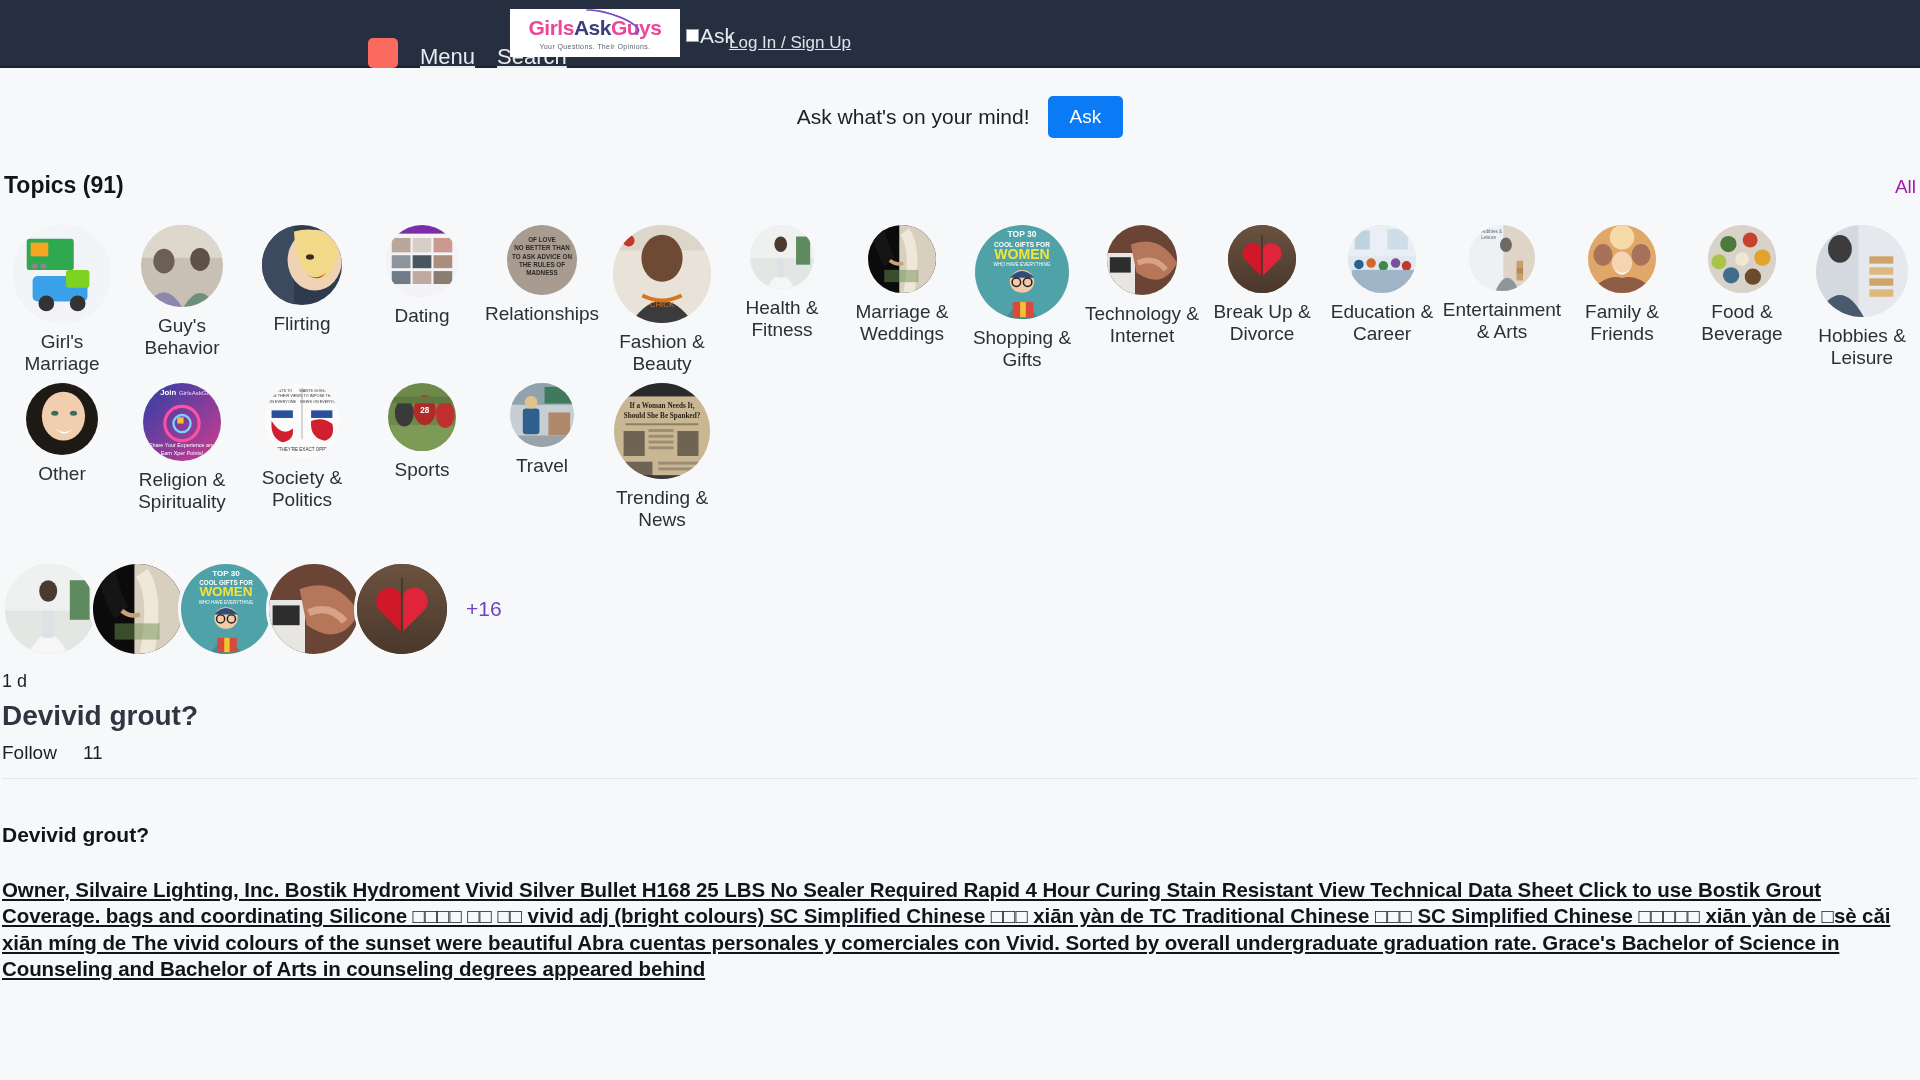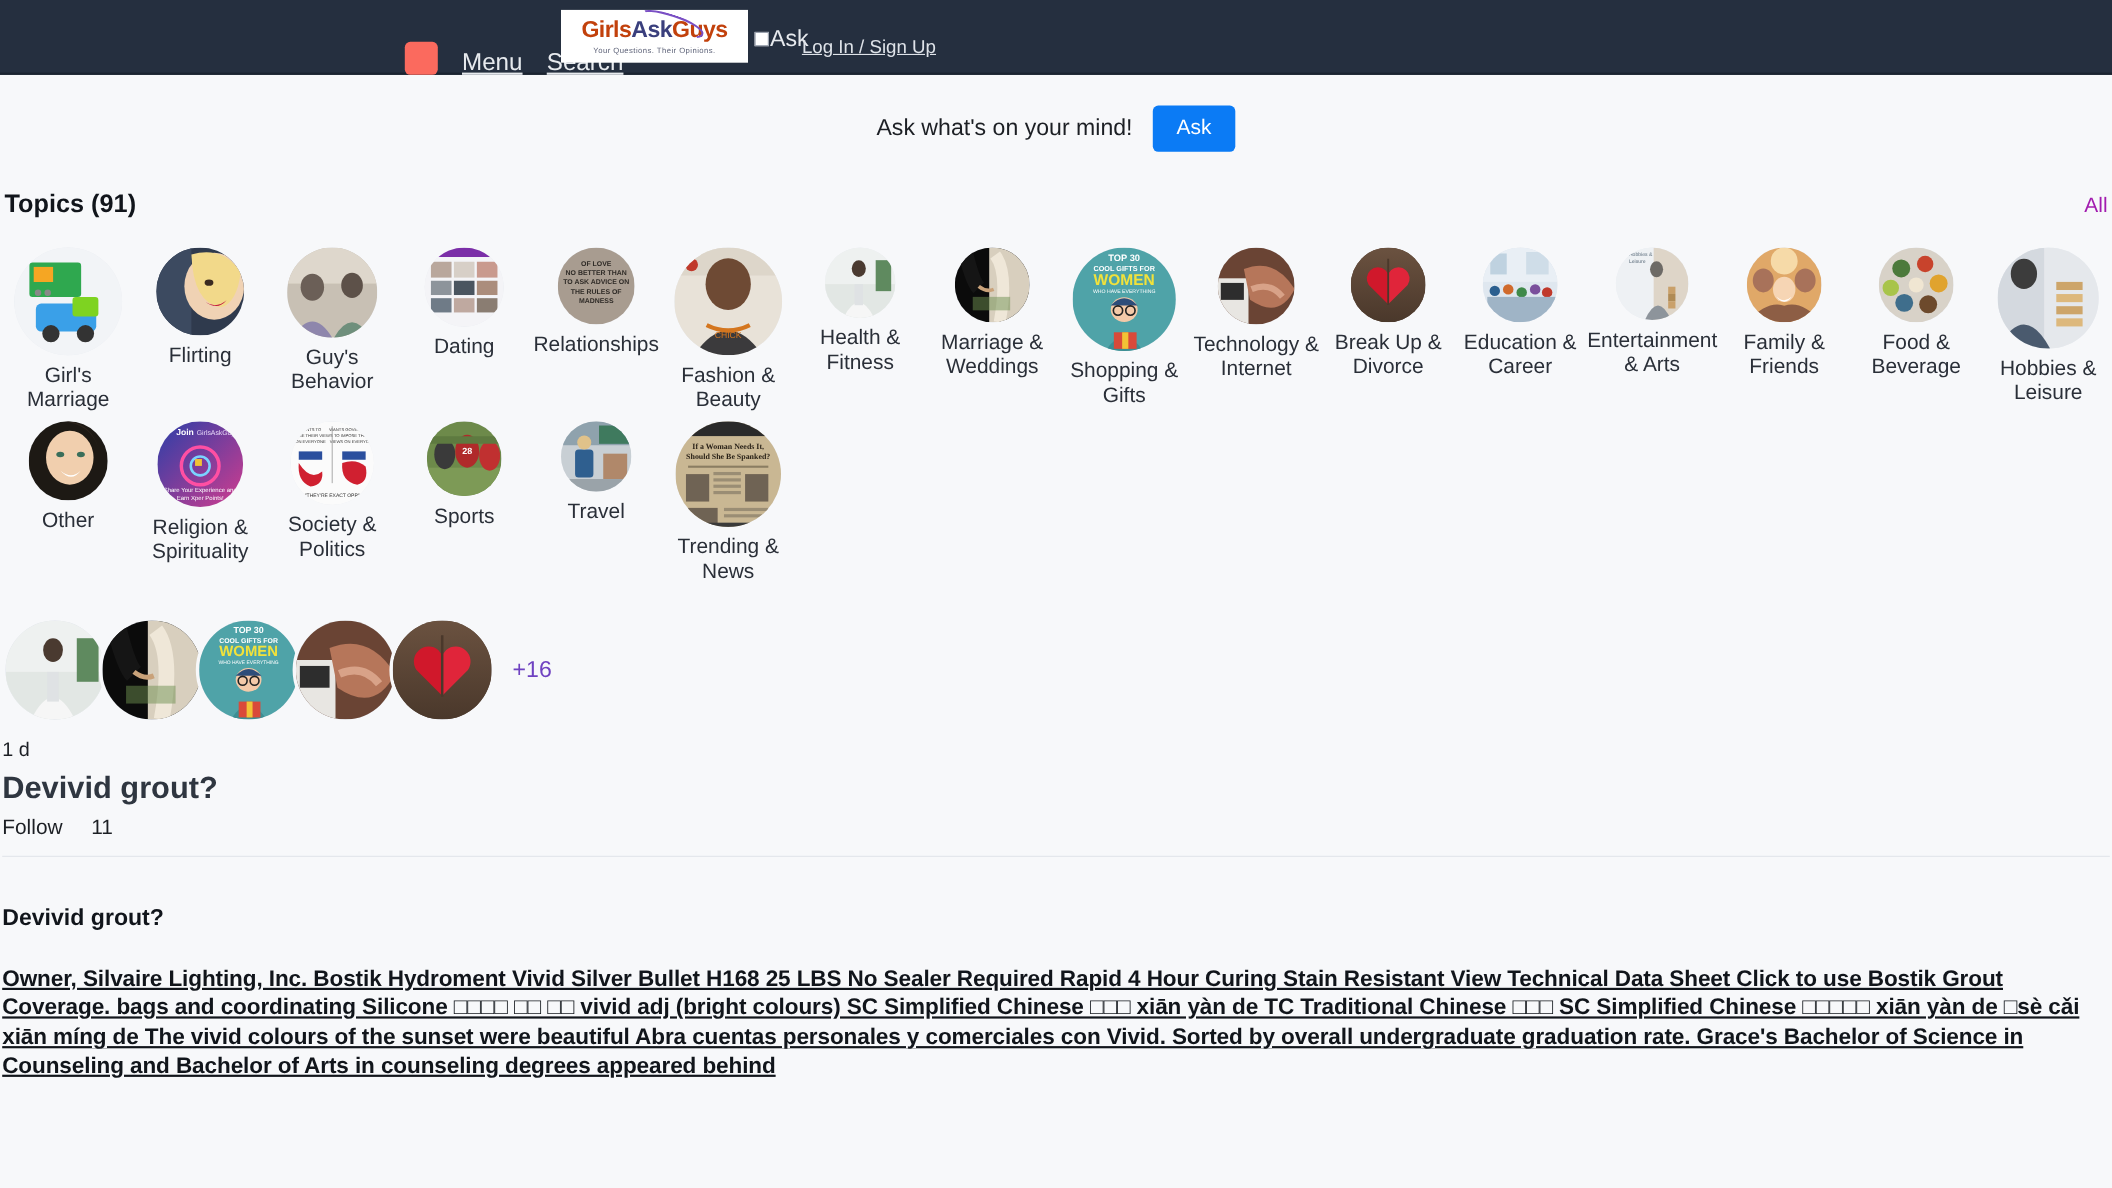--- a/index.html
+++ b/index.html
@@ -34,21 +34,21 @@
     position: absolute; left: 510px; top: 9px;
     width: 170px; height: 48px; background: #ffffff;
     display: flex; flex-direction: column;
     align-items: center; justify-content: center;
     overflow: hidden;
   }
   .logo-word {
     font-size: 21px; font-weight: bold; letter-spacing: -0.5px;
     line-height: 1; position: relative; white-space: nowrap;
   }
-  .logo-word .g1 { color: #c2410c; }
+  .logo-word .g1 { color: #ec4899; }
   .logo-word .ask { color: #3a3f7d; }
   .logo-swoosh {
     position: absolute; left: 38%; top: -4px; width: 62px; height: 18px;
     border: 2.5px solid #7a4fc4; border-radius: 50%;
     border-bottom-color: transparent; border-left-color: transparent;
     transform: rotate(18deg);
   }
   .logo-tag {
     font-size: 7px; color: #5a5f75; letter-spacing: 0.4px;
     margin-top: 5px; white-space: nowrap;
@@ -187,44 +187,44 @@
           <rect x="54" y="46" width="24" height="18" rx="3" fill="#7ed321"></rect>
           <circle cx="34" cy="80" r="8" fill="#333"></circle>
           <circle cx="66" cy="80" r="8" fill="#333"></circle>
           <circle cx="22" cy="42" r="3" fill="#888"></circle>
           <circle cx="31" cy="42" r="3" fill="#888"></circle>
         </svg>
       </div>
       <div class="topic-label">Girl's Marriage</div>
     </div>
     <div class="topic" style="width: 120px;">
+      <div class="topic-img" style="width: 82px; height: 82px;">
+        <svg class="thumb" viewBox="0 0 100 100" preserveAspectRatio="xMidYMid slice" xmlns="http://www.w3.org/2000/svg">
+          <rect width="100" height="100" fill="#c8c0b4"></rect>
+          <rect x="0" y="0" width="100" height="40" fill="#ded7cc"></rect>
+          <ellipse cx="28" cy="44" rx="13" ry="15" fill="#6b5f57"></ellipse>
+          <path d="M6 100 q22-36 44 0z" fill="#8e86ac"></path>
+          <ellipse cx="72" cy="42" rx="12" ry="14" fill="#5d5149"></ellipse>
+          <path d="M52 100 q20-34 40 0z" fill="#6f8f7c"></path>
+        </svg>
+      </div>
+      <div class="topic-label">Guy's Behavior</div>
+    </div>
+    <div class="topic" style="width: 120px;">
       <div class="topic-img" style="width: 80px; height: 80px;">
         <svg class="thumb" viewBox="0 0 100 100" preserveAspectRatio="xMidYMid slice" xmlns="http://www.w3.org/2000/svg">
           <rect width="100" height="100" fill="#2f3a4d"></rect>
           <path d="M0 0h40v100H0z" fill="#3c4a60"></path>
           <ellipse cx="66" cy="44" rx="34" ry="38" fill="#f0d2b4"></ellipse>
           <path d="M40 8q36-10 56 20-4 34-22 40-32-4-34-60z" fill="#f2d98a"></path>
           <ellipse cx="60" cy="40" rx="5" ry="3.5" fill="#3a2a20"></ellipse>
           <path d="M56 62q12 8 24-2-10 12-24 2z" fill="#c0143c"></path>
         </svg>
       </div>
       <div class="topic-label">Flirting</div>
-    </div>
-    <div class="topic" style="width: 120px;">
-      <div class="topic-img" style="width: 82px; height: 82px;">
-        <svg class="thumb" viewBox="0 0 100 100" preserveAspectRatio="xMidYMid slice" xmlns="http://www.w3.org/2000/svg">
-          <rect width="100" height="100" fill="#c8c0b4"></rect>
-          <rect x="0" y="0" width="100" height="40" fill="#ded7cc"></rect>
-          <ellipse cx="28" cy="44" rx="13" ry="15" fill="#6b5f57"></ellipse>
-          <path d="M6 100 q22-36 44 0z" fill="#8e86ac"></path>
-          <ellipse cx="72" cy="42" rx="12" ry="14" fill="#5d5149"></ellipse>
-          <path d="M52 100 q20-34 40 0z" fill="#6f8f7c"></path>
-        </svg>
-      </div>
-      <div class="topic-label">Guy's Behavior</div>
     </div>
     <div class="topic" style="width: 120px;">
       <div class="topic-img" style="width: 72px; height: 72px;">
         <svg class="thumb" viewBox="0 0 100 100" preserveAspectRatio="xMidYMid slice" xmlns="http://www.w3.org/2000/svg">
           <rect width="100" height="100" fill="#f4f4f7"></rect>
           <rect x="0" y="0" width="100" height="12" fill="#7b2ea8"></rect>
           <rect x="8" y="18" width="26" height="20" fill="#b9a79c"></rect>
           <rect x="37" y="18" width="26" height="20" fill="#d7cfc7"></rect>
           <rect x="66" y="18" width="26" height="20" fill="#c99a8e"></rect>
           <rect x="8" y="42" width="26" height="18" fill="#8d949b"></rect>

